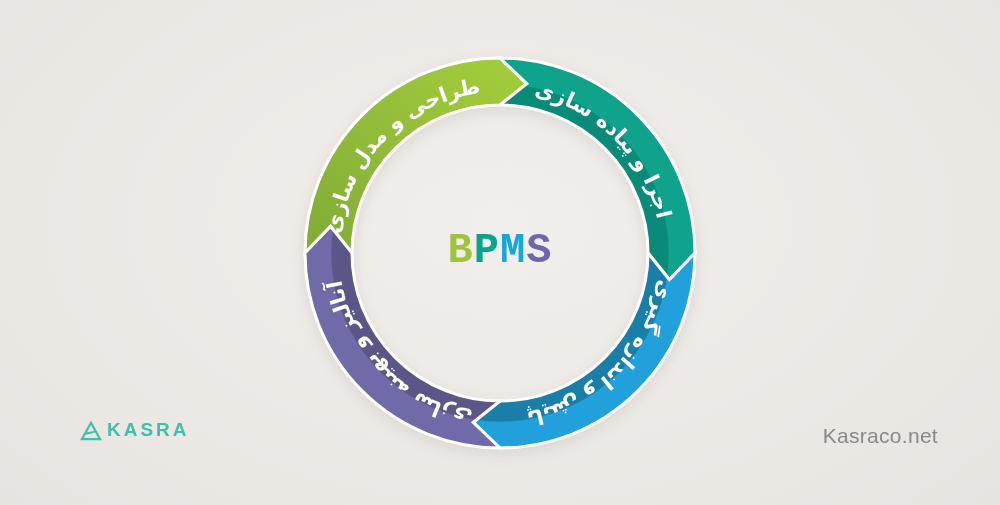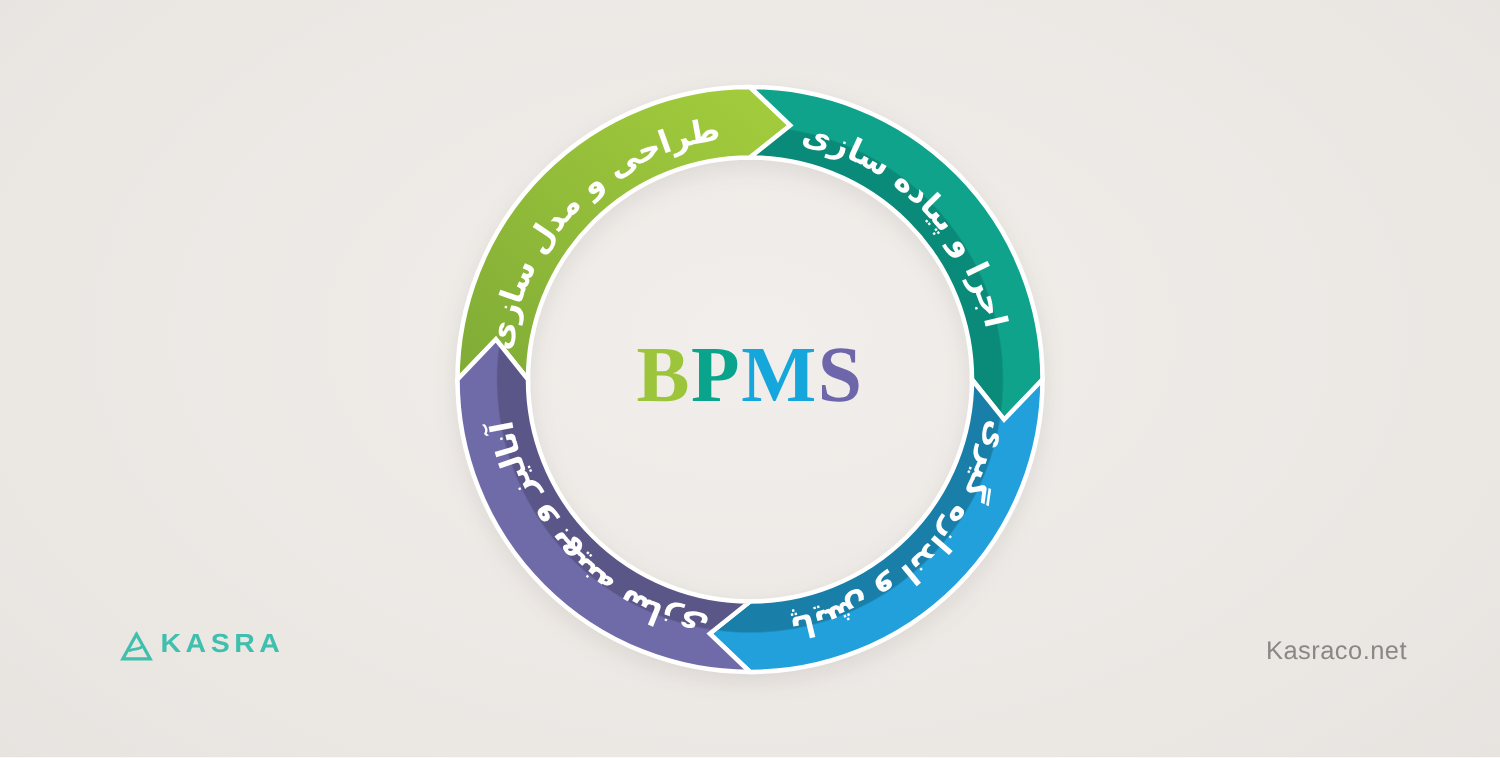--- a/index.html
+++ b/index.html
@@ -15,43 +15,43 @@
   .seg-label{
     font-family:"DejaVu Sans",sans-serif;
     font-size:21px;
     font-weight:700;
     text-anchor:middle;
   }
   .bpms{
     position:absolute;
     left:500px;top:253px;
     transform:translate(-50%,-54%);
-    font-size:53px;
+    font-size:42px;
     font-weight:bold;
     letter-spacing:1px;
     white-space:nowrap;
-    font-family:Liberation Serif, serif;
+    font-family:Liberation Mono, monospace;
   }
   .brand{
     position:absolute;
     left:80px;top:419px;
     display:flex;align-items:flex-end;gap:5px;
     height:22px;
   }
   .brand-mark{display:block;}
   .brand-text{
     font-size:19px;
     font-weight:bold;
     letter-spacing:3px;
     transform:scaleY(0.92);
   }
   .site{
     position:absolute;
     right:62px;top:424px;
-    font-size:17px;
+    font-size:21px;
     letter-spacing:0.3px;
   }
 </style>
 </head>
 <body>
 
 <div class="canvas" style="background: radial-gradient(900px 560px at 50% 44%, rgb(241, 238, 235) 0%, rgb(235, 231, 227) 55%, rgb(226, 222, 219) 100%);">
 
   <svg class="ring-svg" width="1000" height="505" viewBox="0 0 1000 505">
     <defs>

